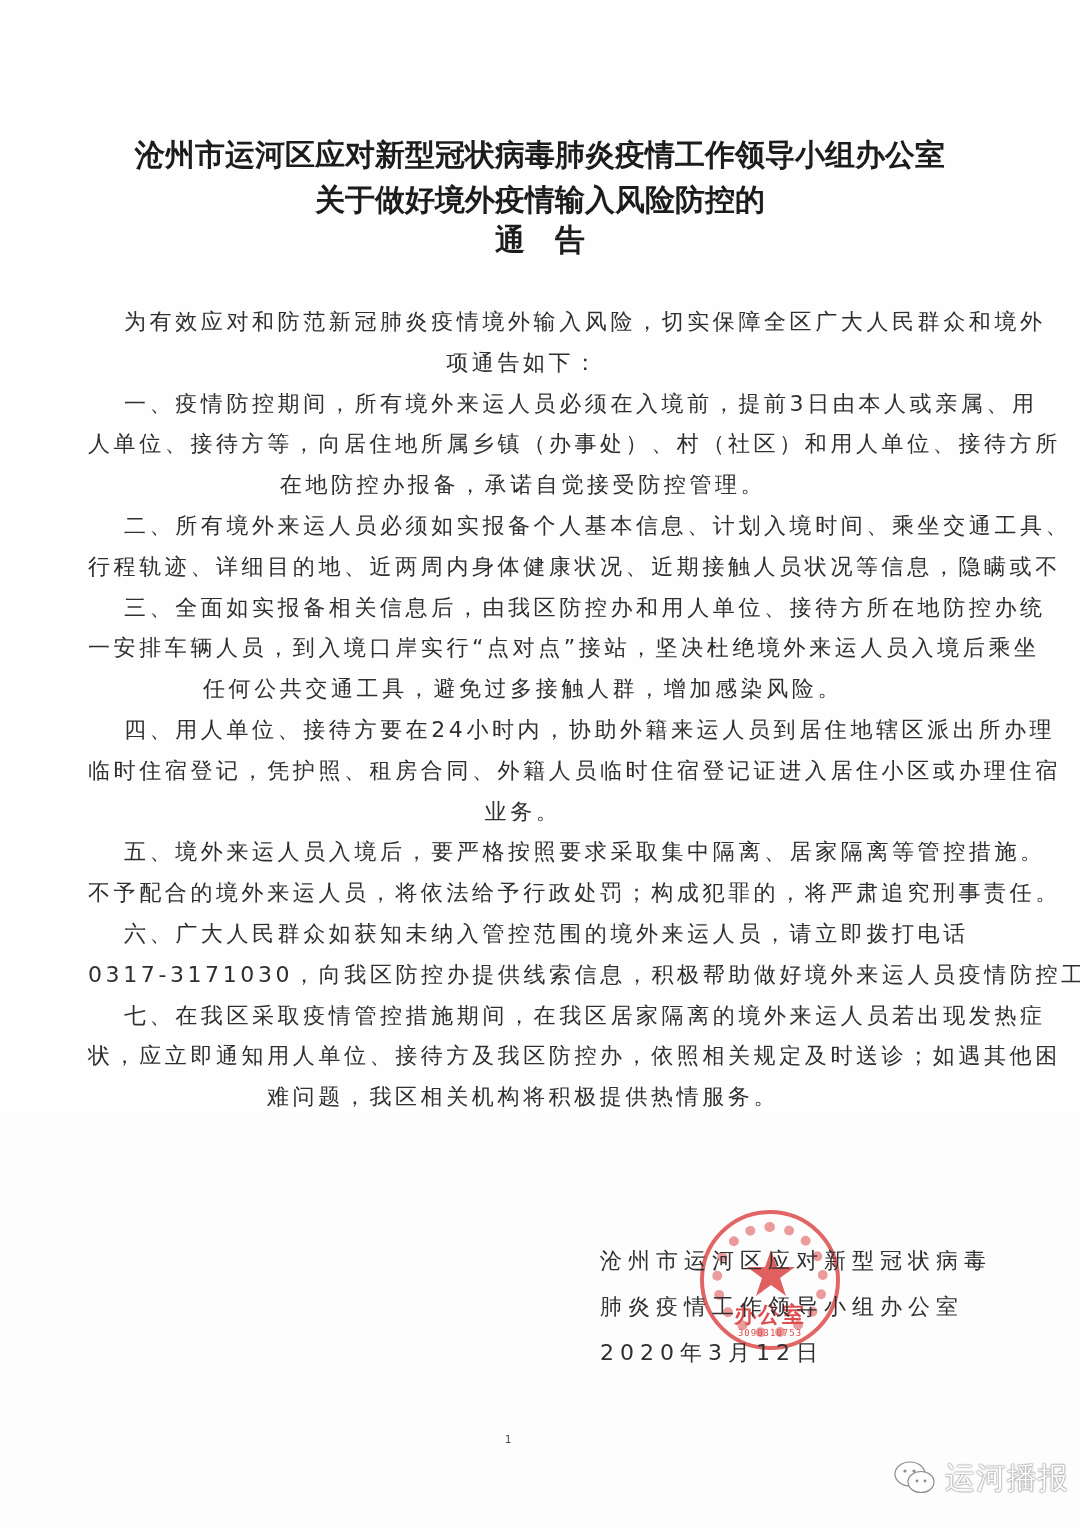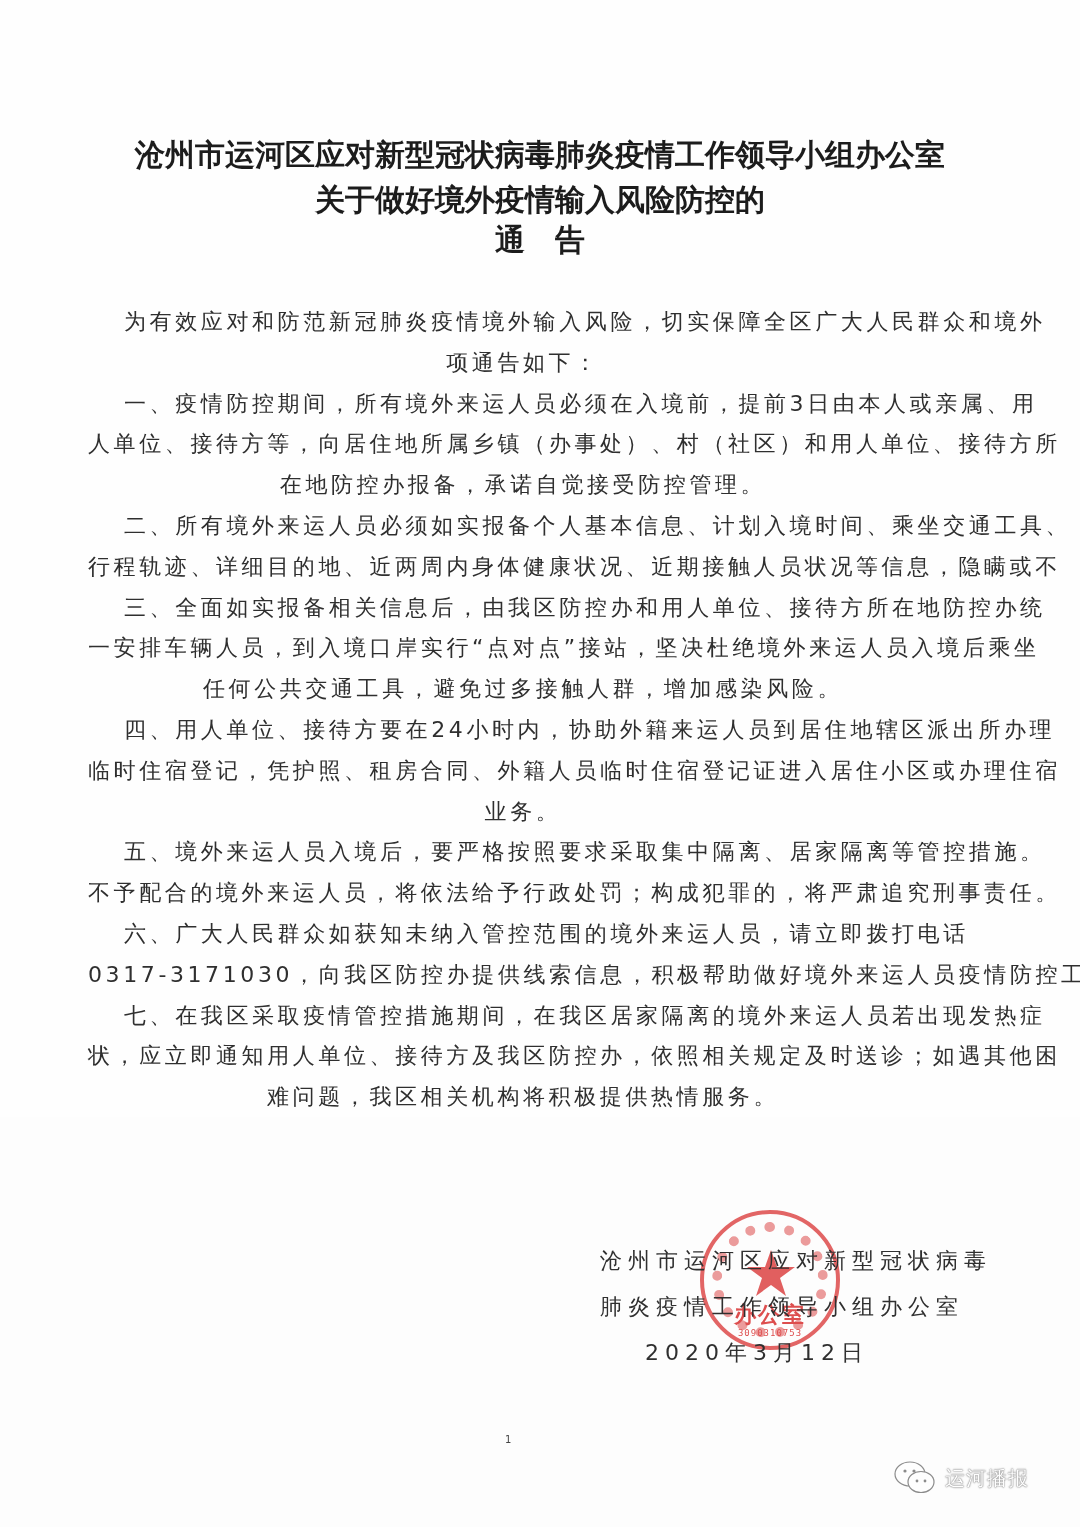--- a/index.html
+++ b/index.html
@@ -22,21 +22,21 @@
   .body-lines { position: absolute; left: 88px; top: 302px; width: 870px; text-align: center; }
   .line {
     height: 40.8px; line-height: 40.8px; font-size: 22px;
     white-space: nowrap; letter-spacing: 3.6px; color: #2f2f2f;
     font-family: "DejaVu Sans", "Liberation Sans", sans-serif;
   }
   .line.indent { padding-left: 36px; }
   .signature { position: absolute; left: 600px; top: 1238px; width: 360px; }
   .sig-line {
     font-size: 22px; letter-spacing: 6px; line-height: 46px; height: 46px;
-    white-space: nowrap; color: #2f2f2f; text-align: center;
+    white-space: nowrap; color: #2f2f2f; text-align: left;
     font-family: "DejaVu Sans", "Liberation Sans", sans-serif;
   }
   .stamp {
     position: absolute; left: 700px; top: 1210px; width: 140px; height: 140px;
     border-radius: 50%; border: 4px solid rgba(216,44,44,0.85);
     box-sizing: border-box; opacity: 0.85;
   }
   .stamp-inner-ring {
     position: absolute; left: 8px; top: 8px; right: 8px; bottom: 8px;
     border-radius: 50%; border: 10px dotted rgba(216,44,44,0.55);
@@ -54,21 +54,21 @@
   }
   .page-number {
     position: absolute; left: 505px; top: 1434px; font-size: 10px; color: #444;
     font-family: "DejaVu Sans", sans-serif;
   }
   .watermark {
     position: absolute; left: 893px; top: 1455px; height: 46px;
     display: flex; align-items: center; gap: 8px; opacity: 0.75;
   }
   .watermark-text {
-    font-size: 20px; color: #ffffff; font-family: Liberation Serif, serif;
+    font-size: 30px; color: #ffffff; font-family: Liberation Serif, serif;
     text-shadow: 0 0 2px #555, 0 0 1px #333; letter-spacing: 1px;
   }
 </style>
 </head>
 <body>
 
 <div class="page">
 
   <div class="title t1">沧州市运河区应对新型冠状病毒肺炎疫情工作领导小组办公室</div>
   <div class="title t2">关于做好境外疫情输入风险防控的</div>

